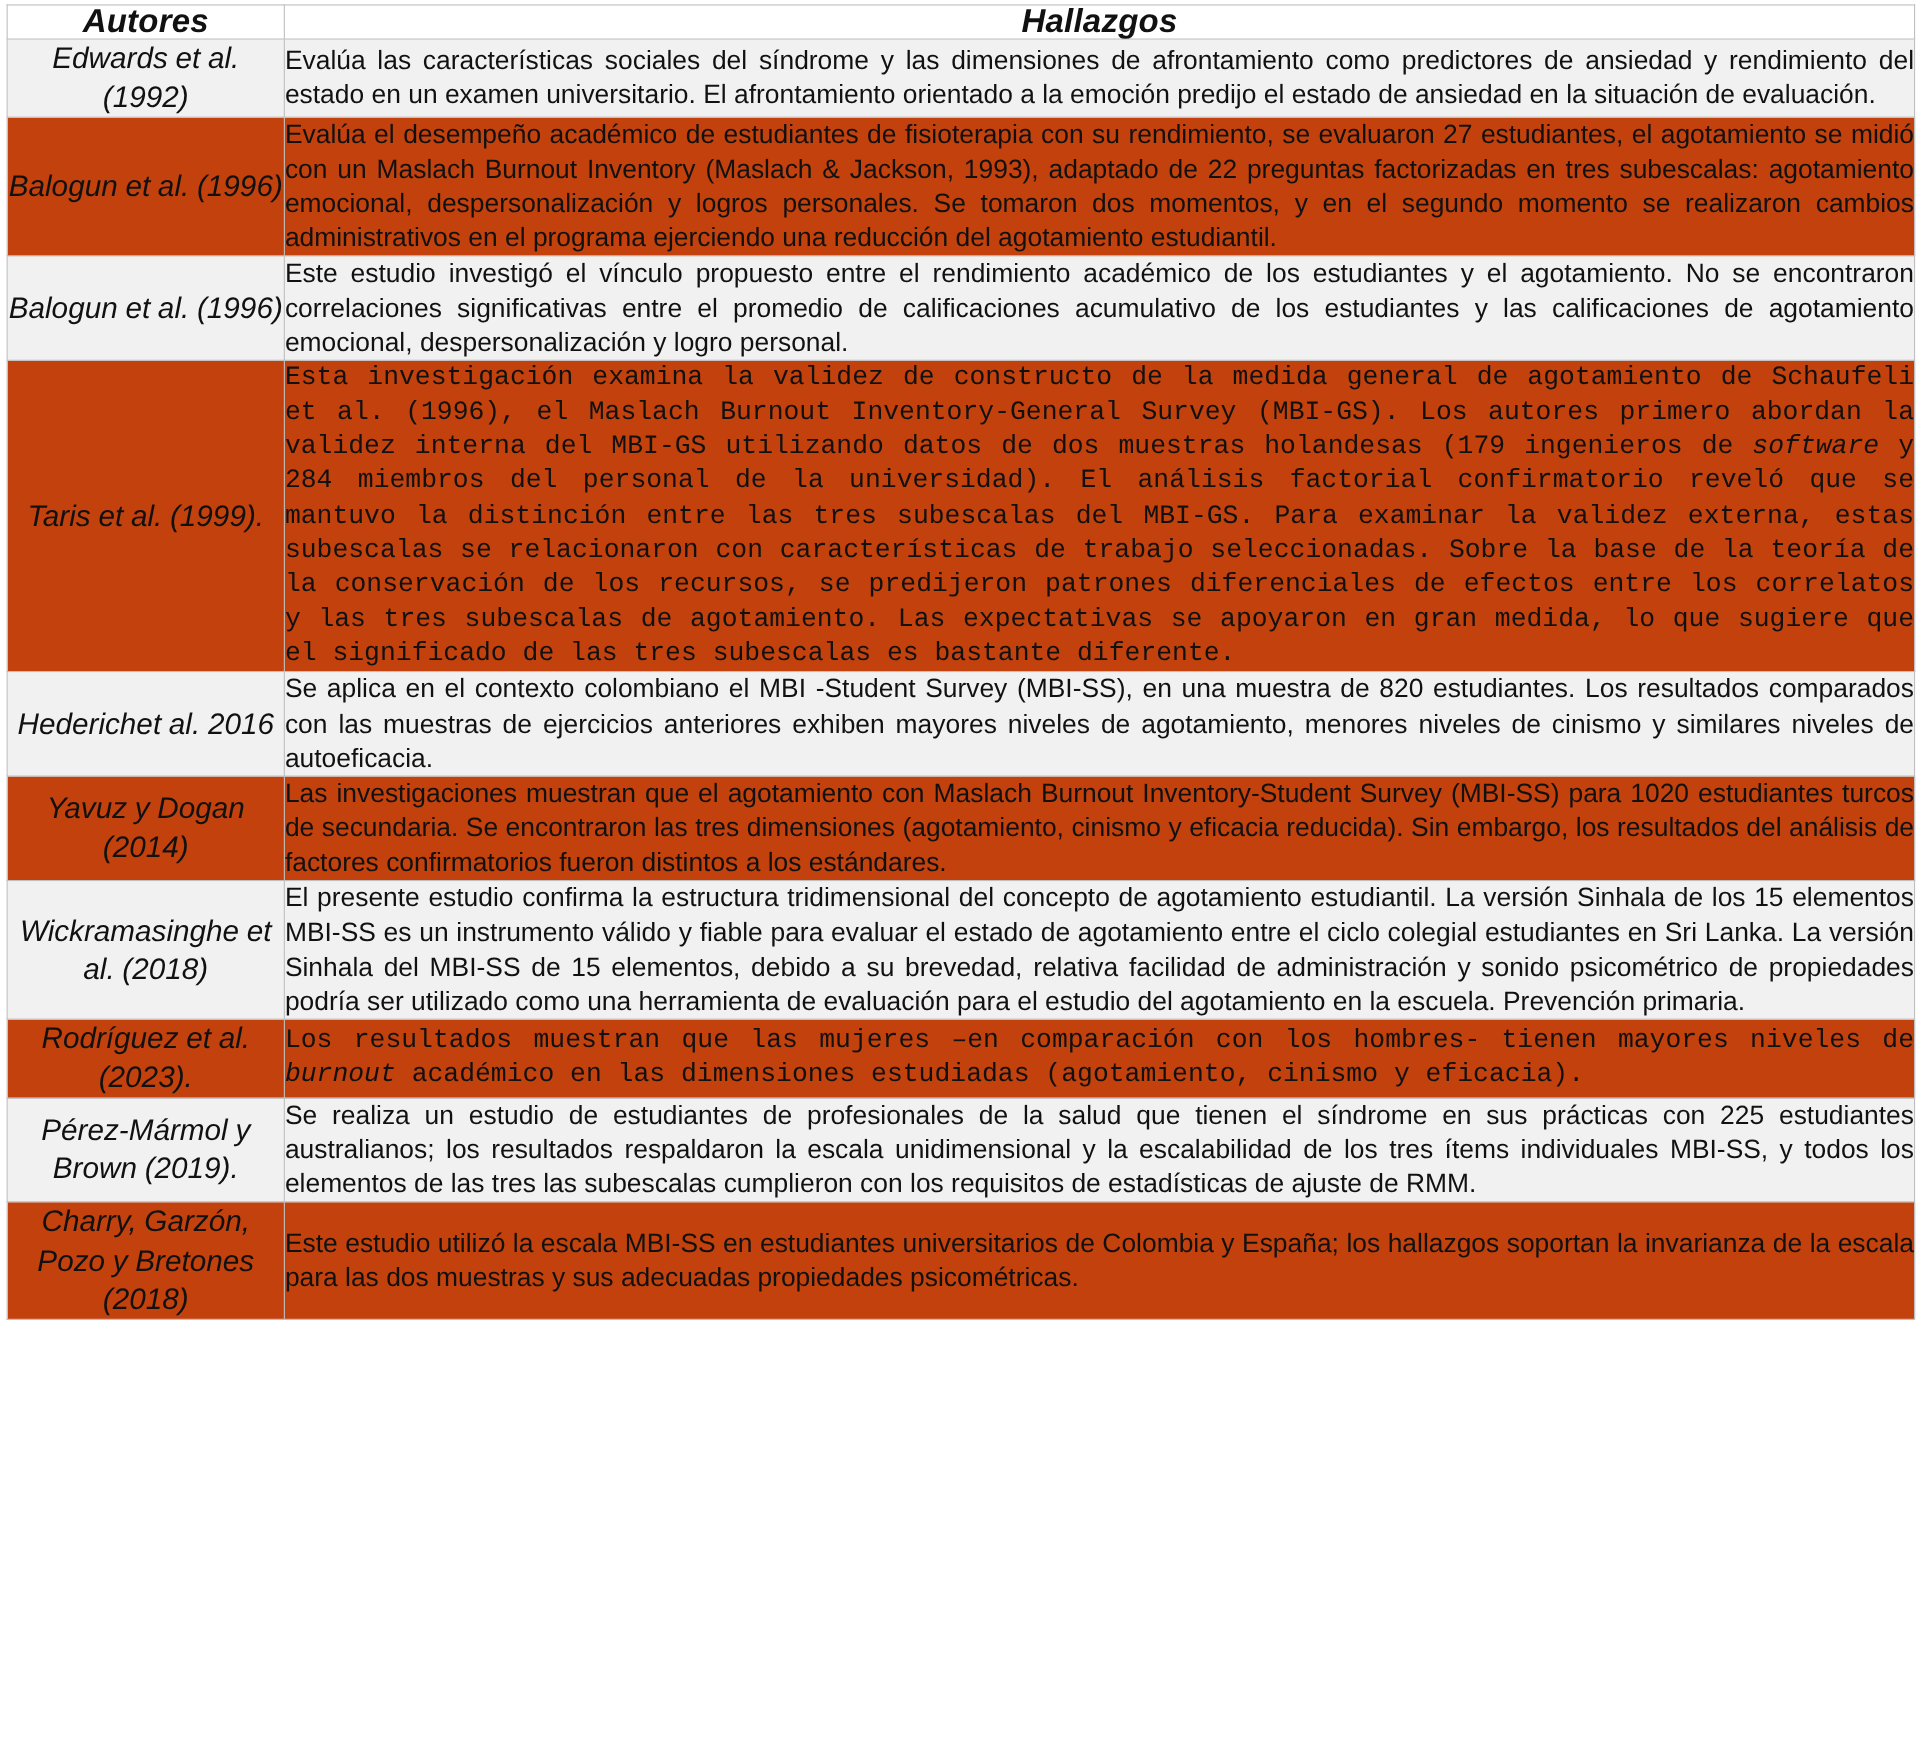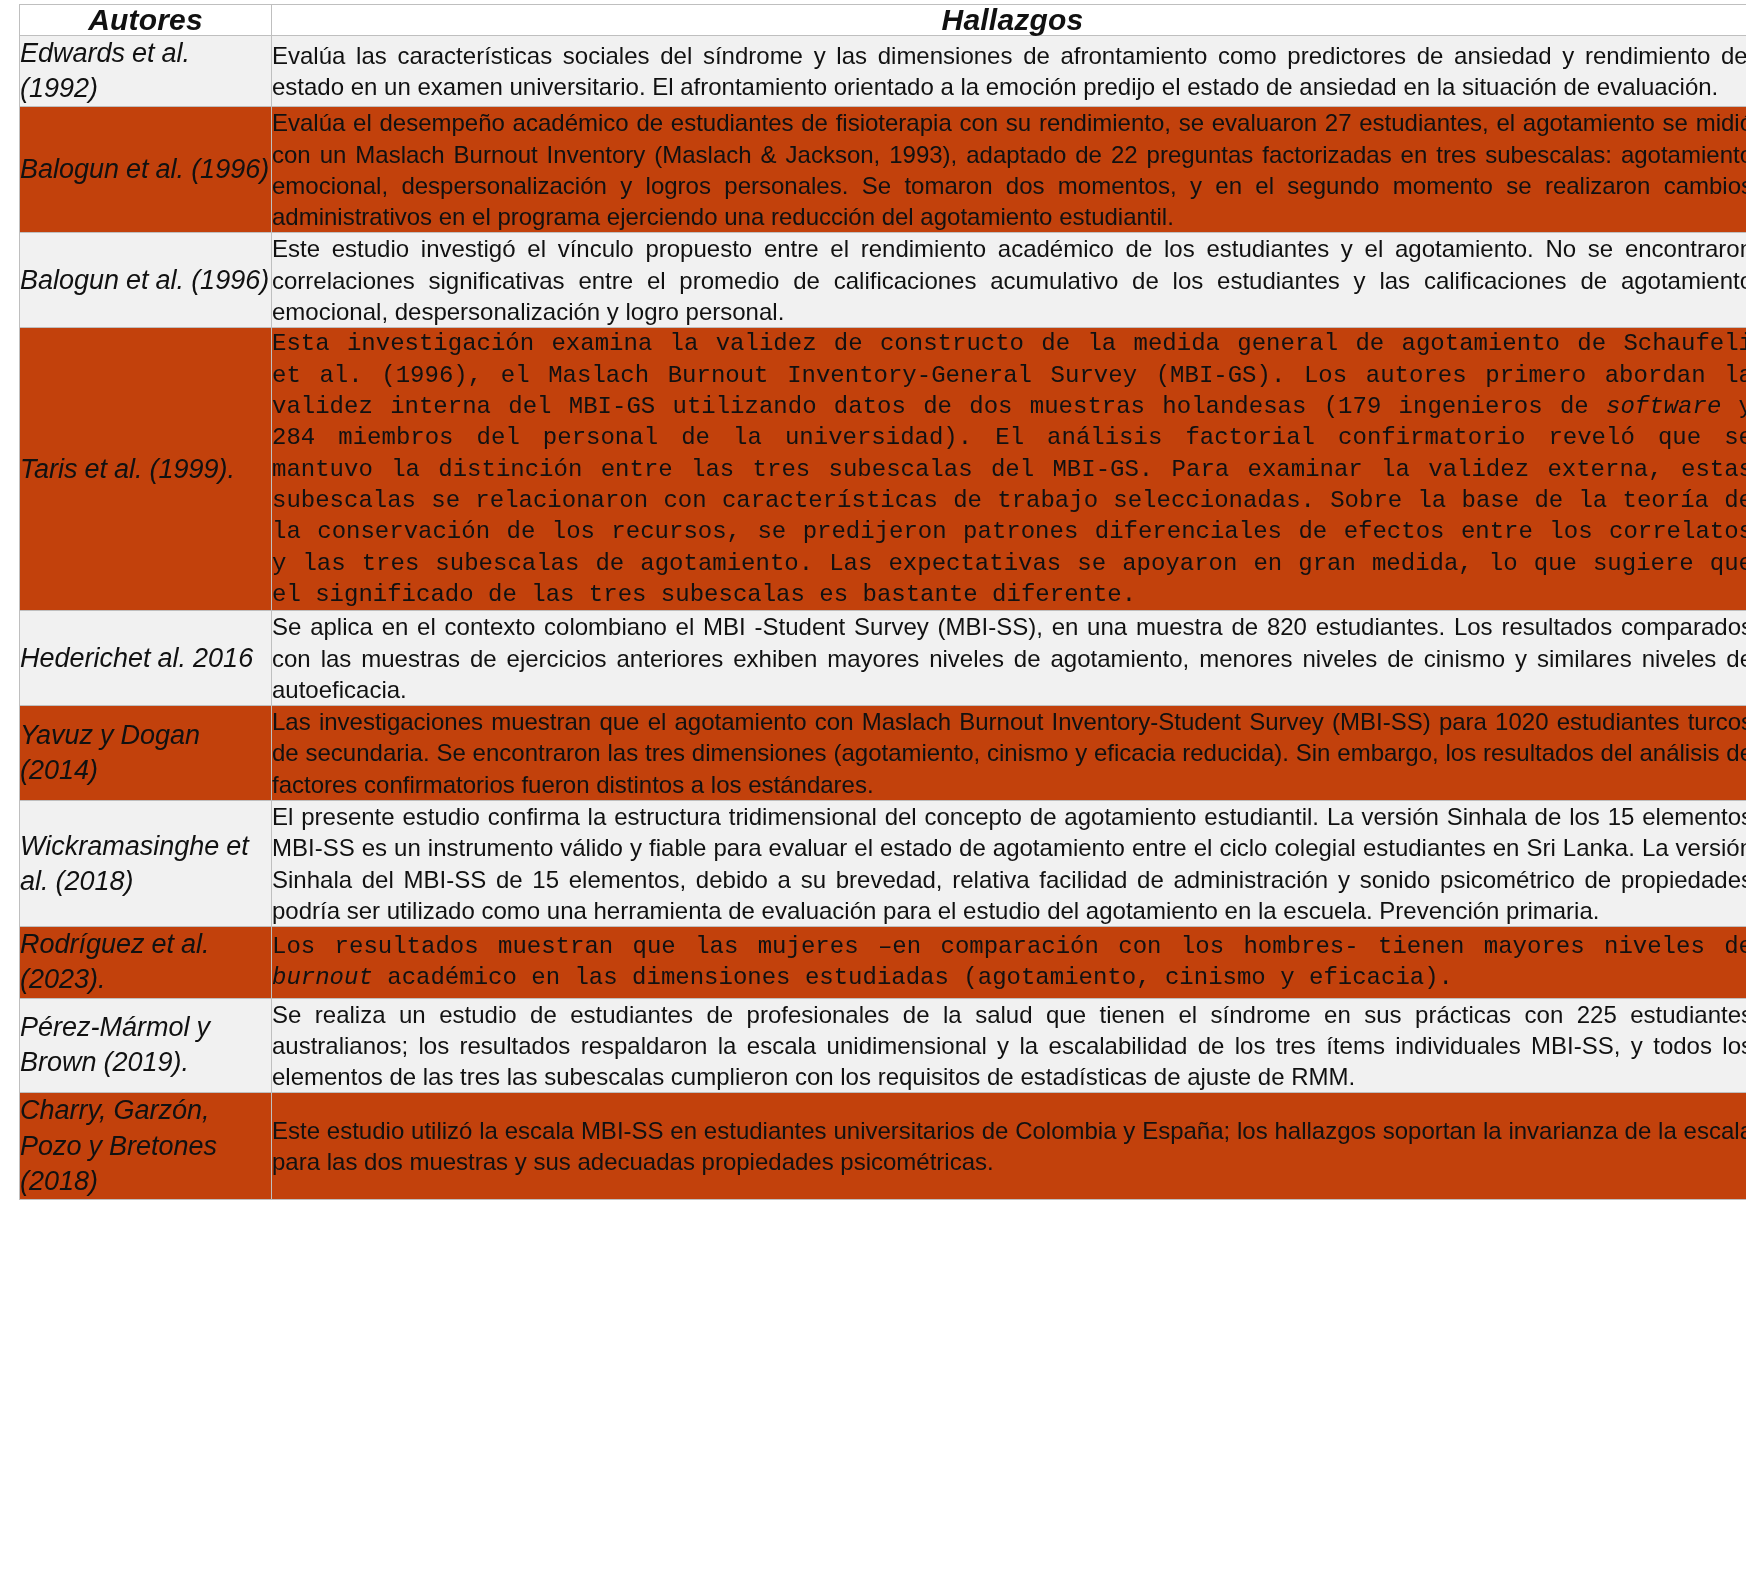--- a/index.html
+++ b/index.html
@@ -6,21 +6,21 @@
     margin: 0;
     padding: 0;
     background: #ffffff;
   }
   body {
     font-family: "Liberation Sans", sans-serif;
     width: 1746px;
     color: #111111;
   }
   #table-wrap {
-    padding: 4px 6px 6px 19px;
+    padding: 4px 6px 6px 6px;
     box-sizing: border-box;
     width: 1450px;
   }
   table.review-table {
     border-collapse: collapse;
     table-layout: fixed;
     width: 1734px;
     margin: 0;
   }
   table.review-table col.col-autores { width: 252px; }
@@ -51,21 +51,21 @@
   
   tbody tr.shade > td { background: #f1f1f1; }
   tbody tr.plain > td { background: #c2410c; }
 
   td.autores-cell {
     font-style: italic;
     font-size: 27px;
     line-height: 1.30;
     padding: 6px 6px 6px 13px;
     vertical-align: middle;
-    text-align: left;
+    text-align: center;
     word-spacing: -0.5px;
   }
   td.hallazgos-cell {
     font-size: 24px;
     line-height: 1.305;
     padding: 6px 11px 7px 13px;
     text-align: justify;
     text-justify: inter-word;
     vertical-align: middle;
     hyphens: none;

